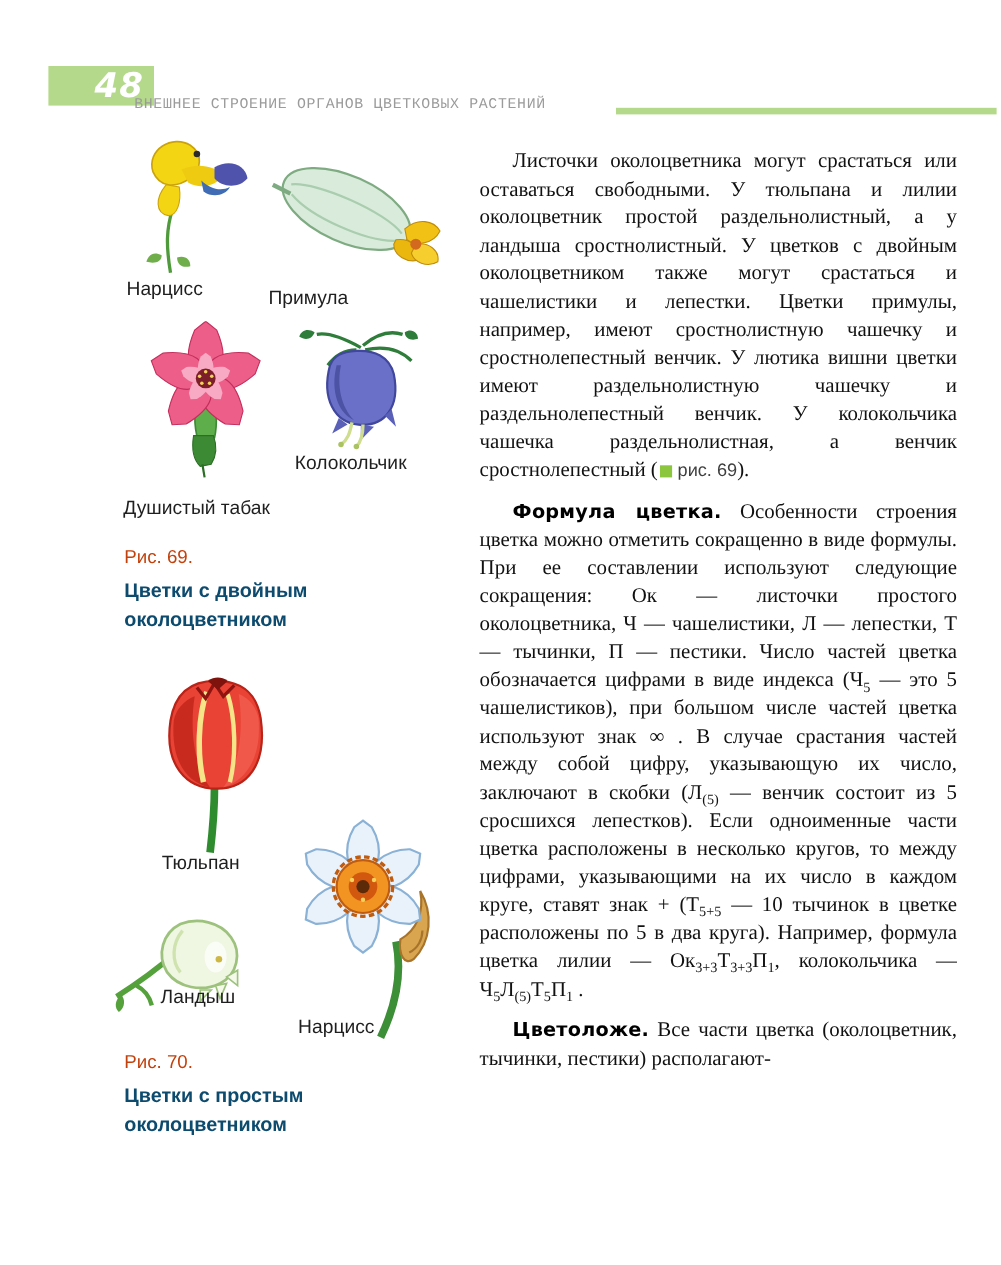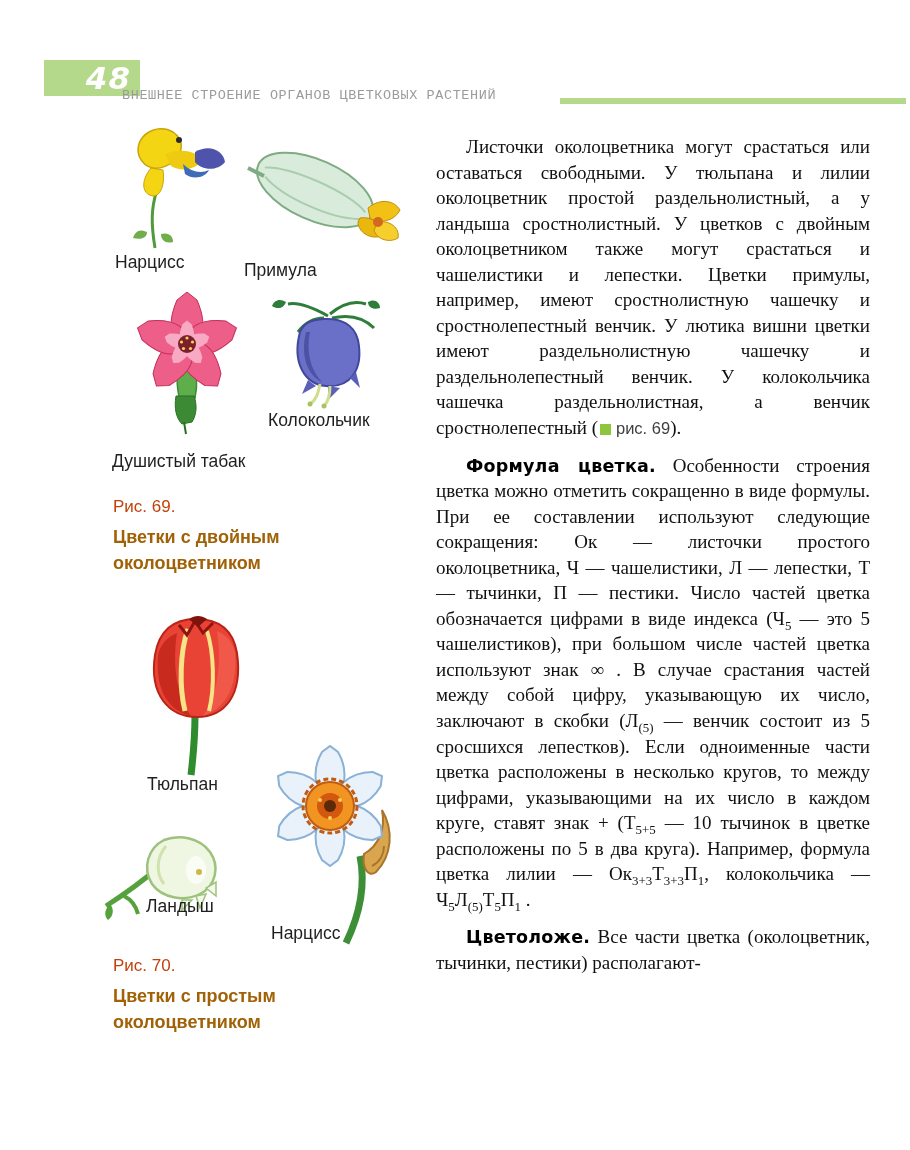--- a/index.html
+++ b/index.html
@@ -29,21 +29,21 @@
   }
   
   .illo{position:absolute;}
   .flower-label{
     position:absolute;font-family:"Liberation Sans",sans-serif;
     font-size:17.5px;color:#1f1f1f;white-space:nowrap;
   }
   .fig-caption{position:absolute;font-family:"Liberation Sans",sans-serif;}
   .fig-caption .num{display:block;font-size:17px;color:#c2410c;margin:0 0 7px 0;}
   .fig-caption .title{
-    display:block;font-size:18px;font-weight:bold;color:#a16207;
+    display:block;font-size:18px;font-weight:bold;color:#0c4a6e;
     width:185px;line-height:1.45;
   }
   
   .article{
     position:absolute;left:424px;top:122px;width:458px;
   }
   .article p{
     margin:12px;text-align:justify;text-indent:30px;
     font-size:19px;line-height:1.345;color:#111;
   }

